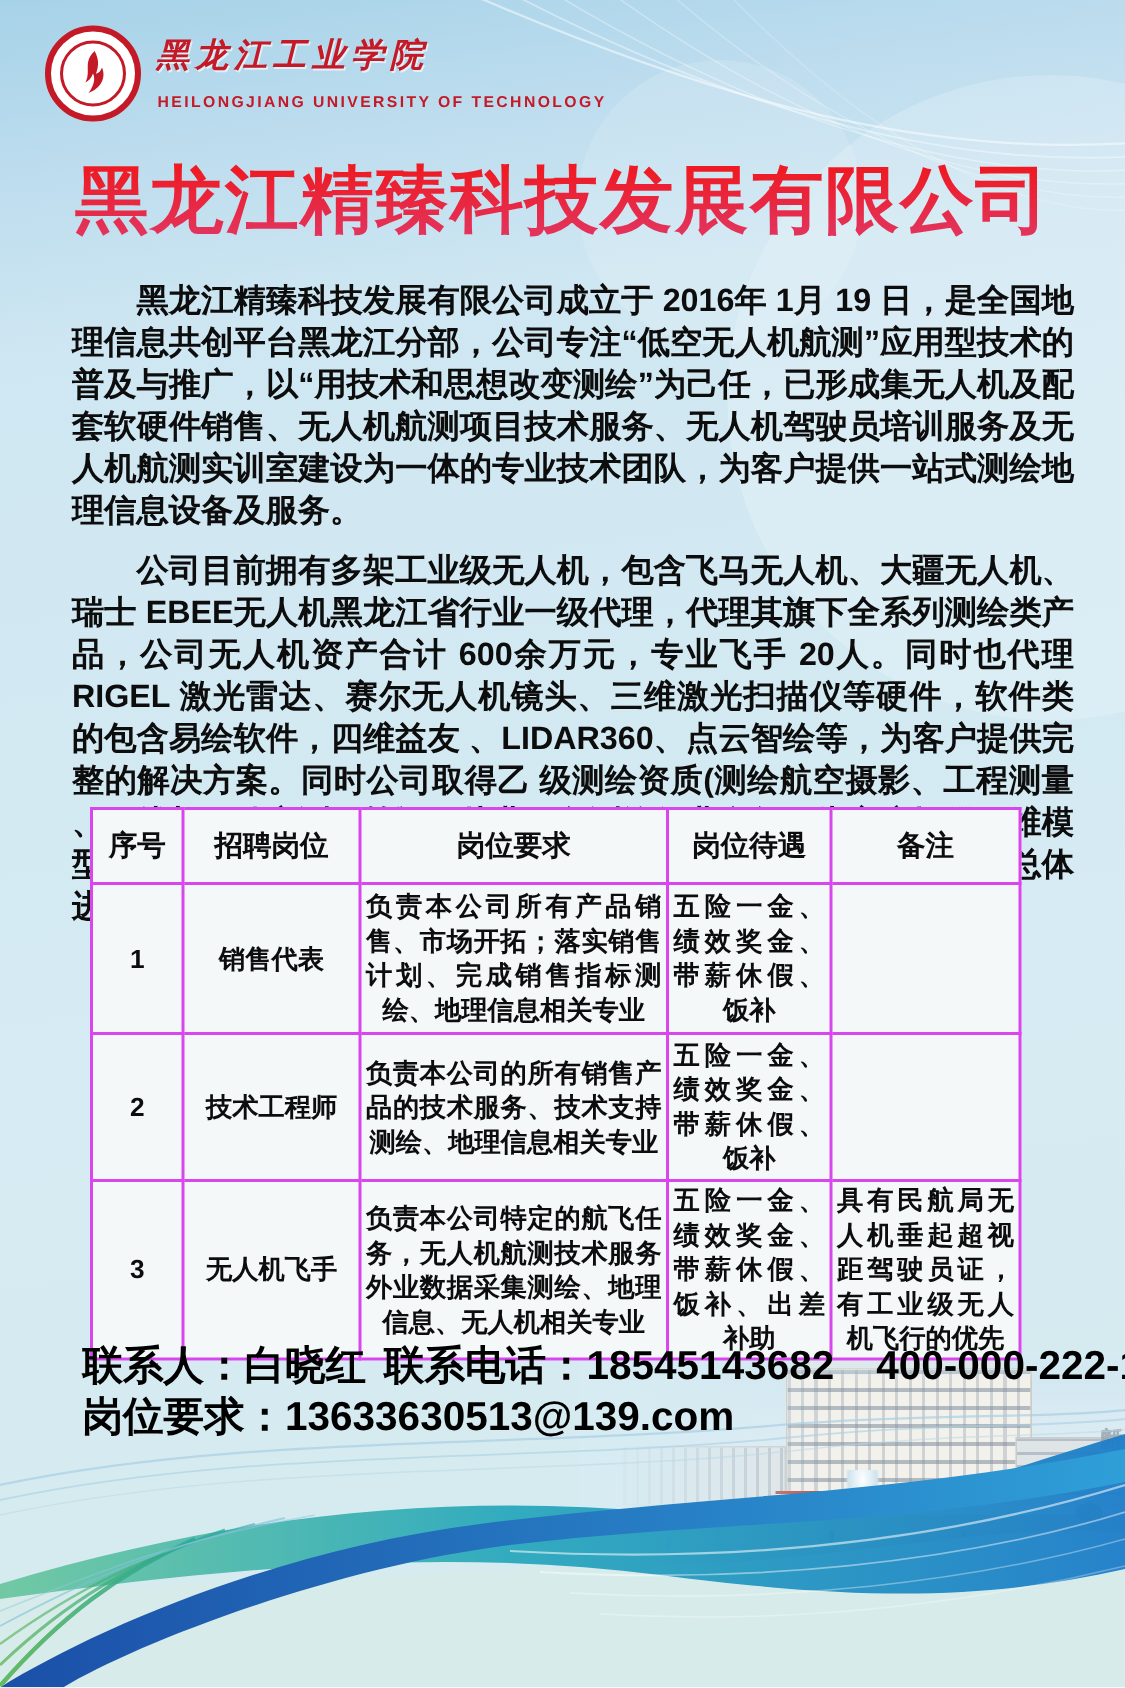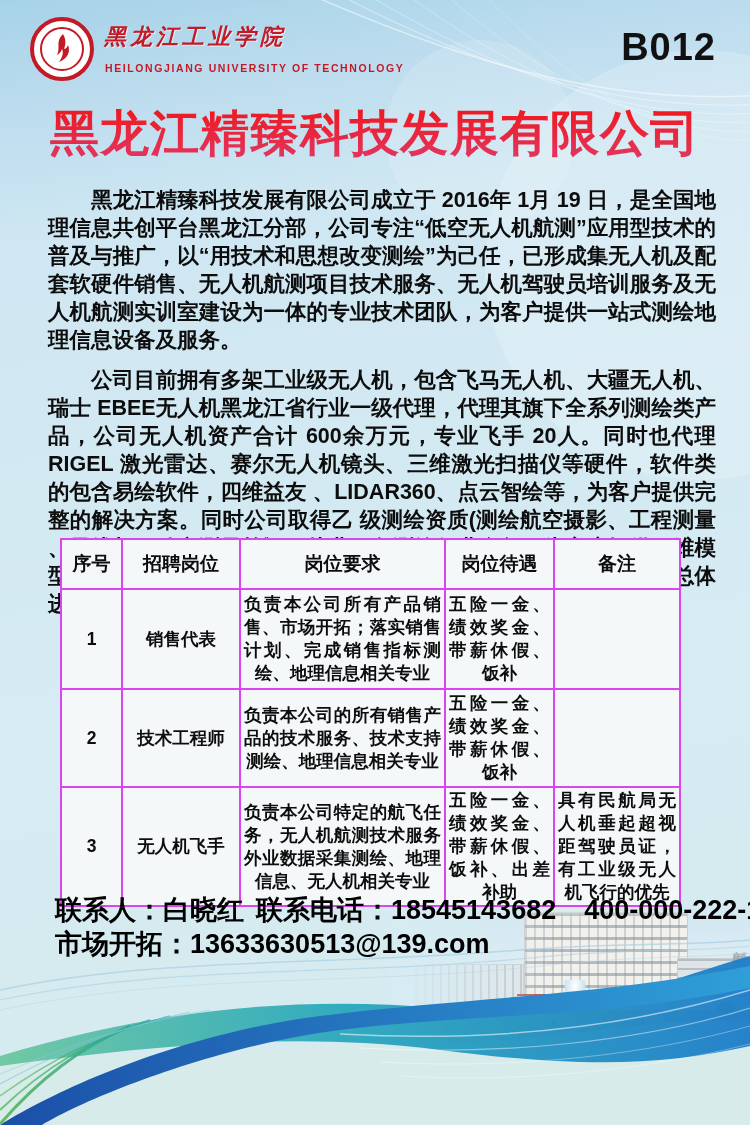--- a/index.html
+++ b/index.html
@@ -95,21 +95,20 @@
   <div class="hdr">
     <div class="seal">
       <div class="seal-inner">
         <svg width="30" height="34" viewBox="0 0 30 34">
           <path d="M16,2 C8,10 14,15 10,23 C12,22 14,20 15,17 C17,21 15,26 12,30 C20,27 24,20 21,13 C20,16 18,17 17,17 C19,12 19,7 16,2 Z" fill="#c41927"></path>
         </svg>
       </div>
     </div>
     <div class="uni-cn">黑龙江工业学院</div>
     <div class="uni-en">HEILONGJIANG UNIVERSITY OF TECHNOLOGY</div>
-    <div class="code">B012</div>
   </div>
 
   <div class="title">黑龙江精臻科技发展有限公司</div>
 
   <div class="intro">
     <p>黑龙江精臻科技发展有限公司成立于 2016年 1月 19 日，是全国地理信息共创平台黑龙江分部，公司专注“低空无人机航测”应用型技术的普及与推广，以“用技术和思想改变测绘”为己任，已形成集无人机及配套软硬件销售、无人机航测项目技术服务、无人机驾驶员培训服务及无人机航测实训室建设为一体的专业技术团队，为客户提供一站式测绘地理信息设备及服务。</p>
     <p>公司目前拥有多架工业级无人机，包含飞马无人机、大疆无人机、瑞士 EBEE无人机黑龙江省行业一级代理，代理其旗下全系列测绘类产品，公司无人机资产合计 600余万元，专业飞手 20人。同时也代理RIGEL 激光雷达、赛尔无人机镜头、三维激光扫描仪等硬件，软件类的包含易绘软件，四维益友 、LIDAR360、点云智绘等，为客户提供完整的解决方案。同时公司取得乙 级测绘资质(测绘航空摄影、工程测量 、界线与不动产测量等》，从业服务测绘行业多年，为客户提供三维模型、正射影像及点云成果等基础数据，大大提高了整体测绘工作的总体进度及效率。</p>
   </div>
 
   <table class="jobs">
@@ -167,21 +166,21 @@
     <div class="fade-top"></div>
     <div class="fade-left"></div>
     <div class="signage">新时</div>
   </div>
 
   <div class="contact">
     <div>
       <span>联系人：</span><span>白晓红</span><span class="gap1"></span><span>联系电话：</span><span>18545143682</span><span class="gap2"></span><span>400-000-222-1</span>
     </div>
     <div>
-      <span>市场开拓：</span><span>13633630513@139.com</span>
+      <span>岗位要求：</span><span>13633630513@139.com</span>
     </div>
   </div>
 
   <svg class="waves" viewBox="0 0 750 187">
     <defs>
       <linearGradient id="gTeal" x1="0" y1="0" x2="1" y2="0">
         <stop offset="0" stop-color="#6cc7a0"></stop>
         <stop offset="0.45" stop-color="#2aa8bc"></stop>
         <stop offset="1" stop-color="#1d7dc9"></stop>
       </linearGradient>

